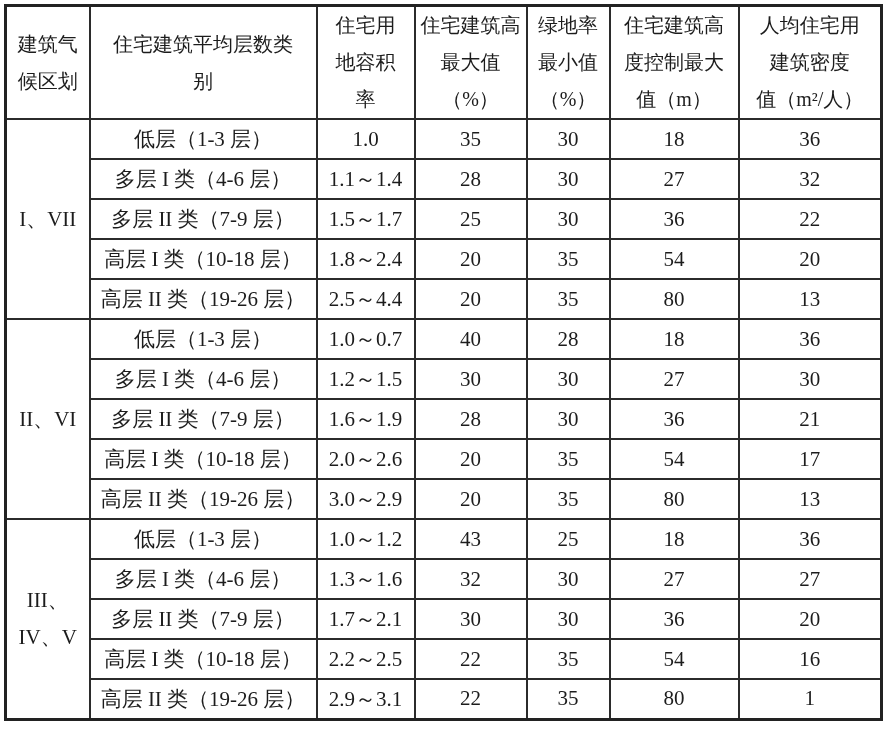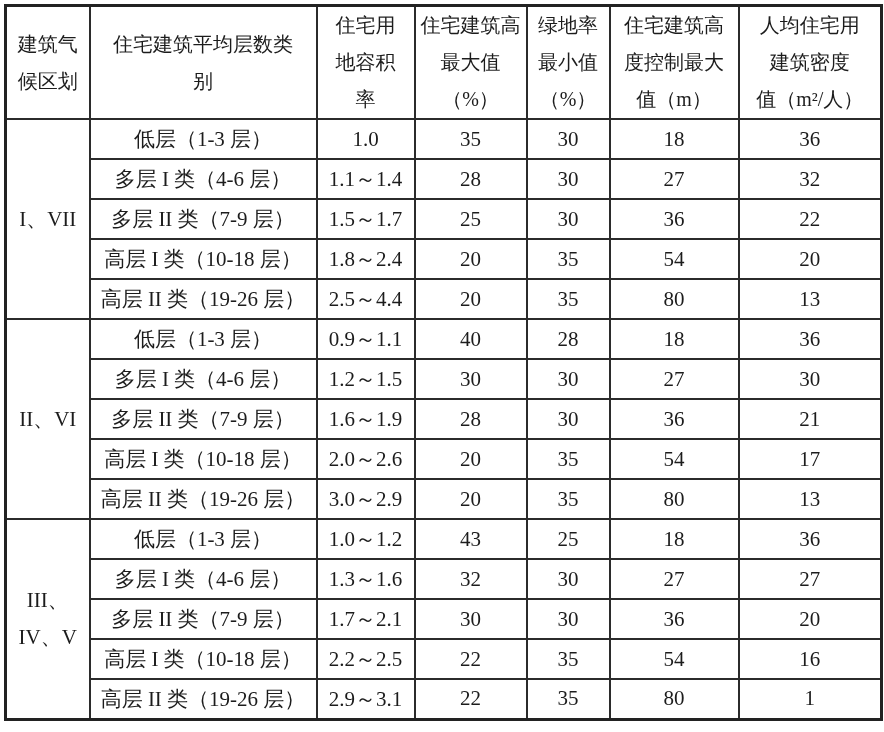--- a/index.html
+++ b/index.html
@@ -127,21 +127,21 @@
         <td>2.5～4.4</td>
         <td>20</td>
         <td>35</td>
         <td>80</td>
         <td>13</td>
       </tr>
 
       <tr class="data-row">
         <td class="zone-cell" rowspan="5">II、VI</td>
         <td>低层（1-3 层）</td>
-        <td>0.9～1.1</td>
+        <td>1.0～0.7</td>
         <td>40</td>
         <td>28</td>
         <td>18</td>
         <td>36</td>
       </tr>
       <tr class="data-row">
         <td>多层 I 类（4-6 层）</td>
         <td>1.2～1.5</td>
         <td>30</td>
         <td>30</td>

